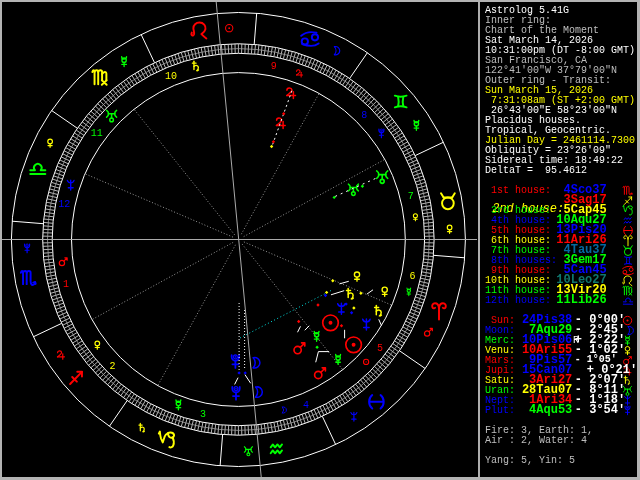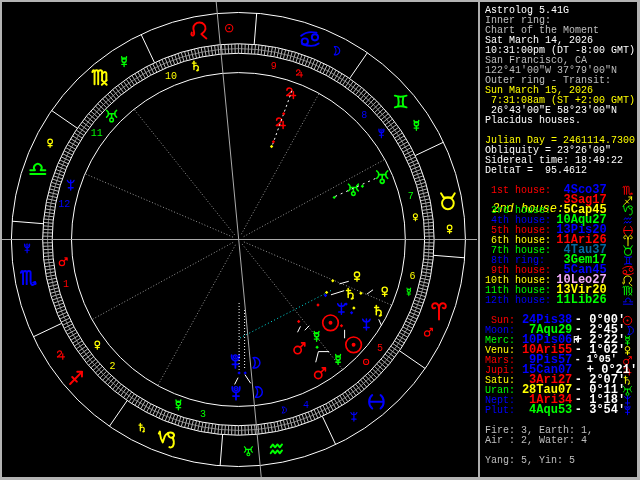--- a/index.html
+++ b/index.html
@@ -456,44 +456,45 @@
     <div style="position:absolute;top:26px;font-size:10px;line-height:10px;color:#bebebe;white-space:pre;left:485px;">Chart of the Moment</div>
     <div style="position:absolute;top:36px;font-size:10px;line-height:10px;color:#ffffff;white-space:pre;left:485px;">Sat March 14, 2026</div>
     <div style="position:absolute;top:46px;font-size:10px;line-height:10px;color:#ffffff;white-space:pre;left:485px;">10:31:00pm (DT -8:00 GMT)</div>
     <div style="position:absolute;top:56px;font-size:10px;line-height:10px;color:#bebebe;white-space:pre;left:485px;">San Francisco, CA</div>
     <div style="position:absolute;top:66px;font-size:10px;line-height:10px;color:#bebebe;white-space:pre;left:485px;">122°41'00"W 37°79'00"N</div>
     <div style="position:absolute;top:76px;font-size:10px;line-height:10px;color:#bebebe;white-space:pre;left:485px;">Outer ring - Transit:</div>
     <div style="position:absolute;top:86px;font-size:10px;line-height:10px;color:#ffff00;white-space:pre;left:485px;text-align:right;">Sun March 15, 2026</div>
     <div style="position:absolute;top:96px;font-size:10px;line-height:10px;color:#ffff00;white-space:pre;left:485px;"> 7:31:08am (ST +2:00 GMT)</div>
     <div style="position:absolute;top:106px;font-size:10px;line-height:10px;color:#ffffff;white-space:pre;left:485px;"> 26°43'00"E 58°23'00"N</div>
     <div style="position:absolute;top:116px;font-size:10px;line-height:10px;color:#ffffff;white-space:pre;left:485px;">Placidus houses.</div>
+    <div style="position:absolute;top:126px;font-size:10px;line-height:10px;color:#ffffff;white-space:pre;left:485px;">Tropical, Geocentric.</div>
     <div style="position:absolute;top:136px;font-size:10px;line-height:10px;color:#ffff00;white-space:pre;left:485px;">Julian Day = 2461114.7300</div>
     <div style="position:absolute;top:146px;font-size:10px;line-height:10px;color:#ffffff;white-space:pre;left:485px;">Obliquity = 23°26'09"</div>
     <div style="position:absolute;top:156px;font-size:10px;line-height:10px;color:#ffffff;white-space:pre;left:485px;">Sidereal time: 18:49:22</div>
     <div style="position:absolute;top:166px;font-size:10px;line-height:10px;color:#ffffff;white-space:pre;left:485px;">DeltaT =  95.4612</div>
     <div style="position:absolute;top:186px;font-size:10px;line-height:10px;color:#ff0000;white-space:pre;left:485px;"> 1st house:</div>
     <div style="position:absolute;top:185px;font-size:12px;line-height:10px;color:#0000ff;white-space:pre;font-weight:bold;right:33.299999999999955px;margin-left:32px;">4Sco37</div>
     <div style="position:absolute;top:204px;font-size:12px;line-height:10px;color:#ffff00;white-space:pre;left:485px;font-style:italic;"> 2nd house:</div>
     <div style="position:absolute;top:195px;font-size:12px;line-height:10px;color:#ff0000;white-space:pre;font-weight:bold;right:33.299999999999955px;">3Sag17</div>
     <div style="position:absolute;top:206px;font-size:10px;line-height:10px;color:#00ff00;white-space:pre;left:485px;"> 3rd house:</div>
     <div style="position:absolute;top:205px;font-size:12px;line-height:10px;color:#ffff00;white-space:pre;font-weight:bold;right:33.299999999999955px;">5Cap45</div>
     <div style="position:absolute;top:216px;font-size:10px;line-height:10px;color:#0000ff;white-space:pre;left:485px;"> 4th house:</div>
     <div style="position:absolute;top:215px;font-size:12px;line-height:10px;color:#00ff00;white-space:pre;font-weight:bold;right:33.299999999999955px;">10Aqu27</div>
     <div style="position:absolute;top:226px;font-size:10px;line-height:10px;color:#ff0000;white-space:pre;left:485px;"> 5th house:</div>
     <div style="position:absolute;top:225px;font-size:12px;line-height:10px;color:#0000ff;white-space:pre;font-weight:bold;right:33.299999999999955px;">13Pis20</div>
     <div style="position:absolute;top:236px;font-size:10px;line-height:10px;color:#ffff00;white-space:pre;left:485px;"> 6th house:</div>
     <div style="position:absolute;top:235px;font-size:12px;line-height:10px;color:#ff0000;white-space:pre;font-weight:bold;right:33.299999999999955px;">11Ari26</div>
     <div style="position:absolute;top:246px;font-size:10px;line-height:10px;color:#00ff00;white-space:pre;left:485px;"> 7th house:</div>
     <div style="position:absolute;top:245px;font-size:12px;line-height:10px;color:#0369a1;white-space:pre;font-weight:bold;right:33.299999999999955px;">4Tau37</div>
-    <div style="position:absolute;top:256px;font-size:10px;line-height:10px;color:#0000ff;white-space:pre;left:485px;"> 8th ring:</div>
+    <div style="position:absolute;top:256px;font-size:10px;line-height:10px;color:#0000ff;white-space:pre;left:485px;"> 8th houses:</div>
     <div style="position:absolute;top:255px;font-size:12px;line-height:10px;color:#00ff00;white-space:pre;font-weight:bold;right:33.299999999999955px;">3Gem17</div>
     <div style="position:absolute;top:266px;font-size:10px;line-height:10px;color:#ff0000;white-space:pre;left:485px;"> 9th house:</div>
     <div style="position:absolute;top:265px;font-size:12px;line-height:10px;color:#0000ff;white-space:pre;font-weight:bold;right:33.299999999999955px;">5Can45</div>
     <div style="position:absolute;top:276px;font-size:10px;line-height:10px;color:#ffff00;white-space:pre;left:485px;">10th house:</div>
-    <div style="position:absolute;top:275px;font-size:12px;line-height:10px;color:#f0abfc;white-space:pre;font-weight:bold;right:33.299999999999955px;">10Leo27</div>
+    <div style="position:absolute;top:275px;font-size:12px;line-height:10px;color:#0f766e;white-space:pre;font-weight:bold;right:33.299999999999955px;">10Leo27</div>
     <div style="position:absolute;top:286px;font-size:10px;line-height:10px;color:#00ff00;white-space:pre;left:485px;">11th house:</div>
     <div style="position:absolute;top:285px;font-size:12px;line-height:10px;color:#ffff00;white-space:pre;font-weight:bold;right:33.299999999999955px;">13Vir20</div>
     <div style="position:absolute;top:296px;font-size:10px;line-height:10px;color:#0000ff;white-space:pre;left:485px;">12th house:</div>
     <div style="position:absolute;top:295px;font-size:12px;line-height:10px;color:#00ff00;white-space:pre;font-weight:bold;right:33.299999999999955px;">11Lib26</div>
     <div style="position:absolute;top:316px;font-size:10px;line-height:10px;color:#ff0000;white-space:pre;left:485px;"> Sun:</div>
     <div style="position:absolute;top:315px;font-size:12px;line-height:10px;color:#0000ff;white-space:pre;font-weight:bold;right:67.70000000000005px;">24Pis38</div>
     <div style="position:absolute;top:315px;font-size:12px;line-height:10px;color:#ffffff;white-space:pre;font-weight:bold;left:574.8px;">- 0°00'</div>
     <div style="position:absolute;top:326px;font-size:10px;line-height:10px;color:#0000ff;white-space:pre;left:485px;">Moon:</div>
     <div style="position:absolute;top:325px;font-size:12px;line-height:10px;color:#00ff00;white-space:pre;font-weight:bold;right:67.70000000000005px;">7Aqu29</div>
     <div style="position:absolute;top:325px;font-size:12px;line-height:10px;color:#ffffff;white-space:pre;font-weight:bold;left:574.8px;">- 2°45'</div>
@@ -508,21 +509,21 @@
     <div style="position:absolute;top:355px;font-size:12px;line-height:10px;color:#0000ff;white-space:pre;font-weight:bold;right:67.70000000000005px;">9Pis57</div>
     <div style="position:absolute;top:355px;font-size:10px;line-height:10px;color:#ffffff;white-space:pre;font-weight:bold;left:574.8px;">- 1°05'</div>
     <div style="position:absolute;top:366px;font-size:10px;line-height:10px;color:#ff0000;white-space:pre;left:485px;">Jupi:</div>
     <div style="position:absolute;top:365px;font-size:12px;line-height:10px;color:#0000ff;white-space:pre;font-weight:bold;right:67.70000000000005px;">15Can07</div>
     <div style="position:absolute;top:365px;font-size:12px;line-height:10px;color:#ffffff;white-space:pre;font-weight:bold;left:574.8px;margin-left:12px;">+ 0°21'</div>
     <div style="position:absolute;top:376px;font-size:10px;line-height:10px;color:#ffff00;white-space:pre;left:485px;">Satu:</div>
     <div style="position:absolute;top:375px;font-size:12px;line-height:10px;color:#ff0000;white-space:pre;font-weight:bold;right:67.70000000000005px;">3Ari27</div>
     <div style="position:absolute;top:375px;font-size:12px;line-height:10px;color:#ffffff;white-space:pre;font-weight:bold;left:574.8px;">- 2°07'</div>
     <div style="position:absolute;top:386px;font-size:10px;line-height:10px;color:#00ff00;white-space:pre;left:485px;">Uran:</div>
     <div style="position:absolute;top:385px;font-size:12px;line-height:10px;color:#ffff00;white-space:pre;font-weight:bold;right:67.70000000000005px;">28Tau07</div>
-    <div style="position:absolute;top:385px;font-size:12px;line-height:10px;color:#ffffff;white-space:pre;font-weight:bold;left:574.8px;">- 0°11'</div>
+    <div style="position:absolute;top:385px;font-size:12px;line-height:10px;color:#ffffff;white-space:pre;font-weight:bold;left:574.8px;">- 8°11'</div>
     <div style="position:absolute;top:396px;font-size:10px;line-height:10px;color:#0000ff;white-space:pre;left:485px;">Nept:</div>
     <div style="position:absolute;top:395px;font-size:12px;line-height:10px;color:#ff0000;white-space:pre;font-weight:bold;right:67.70000000000005px;">1Ari34</div>
     <div style="position:absolute;top:395px;font-size:12px;line-height:10px;color:#ffffff;white-space:pre;font-weight:bold;left:574.8px;">- 1°18'</div>
     <div style="position:absolute;top:406px;font-size:10px;line-height:10px;color:#0000ff;white-space:pre;left:485px;">Plut:</div>
     <div style="position:absolute;top:405px;font-size:12px;line-height:10px;color:#00ff00;white-space:pre;font-weight:bold;right:67.70000000000005px;">4Aqu53</div>
     <div style="position:absolute;top:405px;font-size:12px;line-height:10px;color:#ffffff;white-space:pre;font-weight:bold;left:574.8px;">- 3°54'</div>
     <div style="position:absolute;top:426px;font-size:10px;line-height:10px;color:#bebebe;white-space:pre;left:485px;">Fire: 3, Earth: 1,</div>
     <div style="position:absolute;top:436px;font-size:10px;line-height:10px;color:#bebebe;white-space:pre;left:485px;">Air : 2, Water: 4</div>
     <div style="position:absolute;top:456px;font-size:10px;line-height:10px;color:#bebebe;white-space:pre;left:485px;">Yang: 5, Yin: 5</div>
 <div class="b" style="left:0;top:0;width:640px;height:2px"></div>

